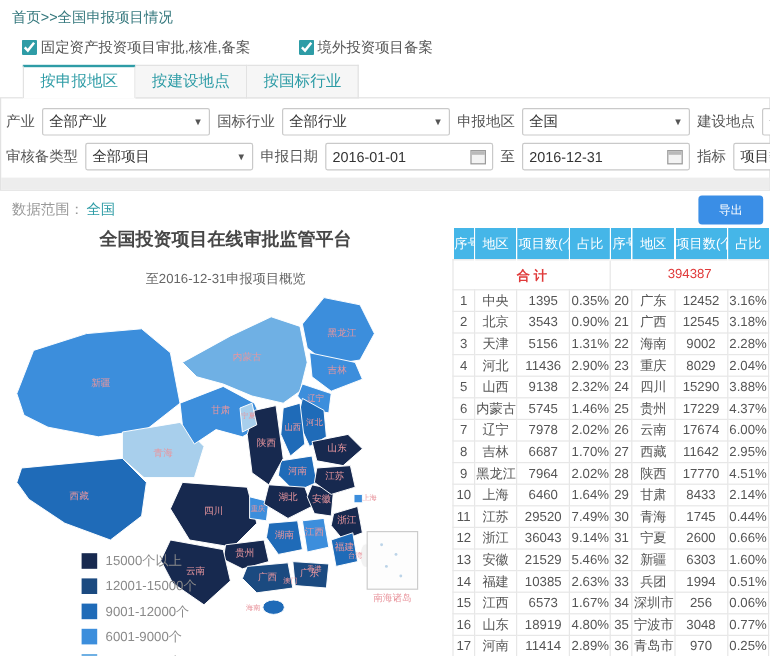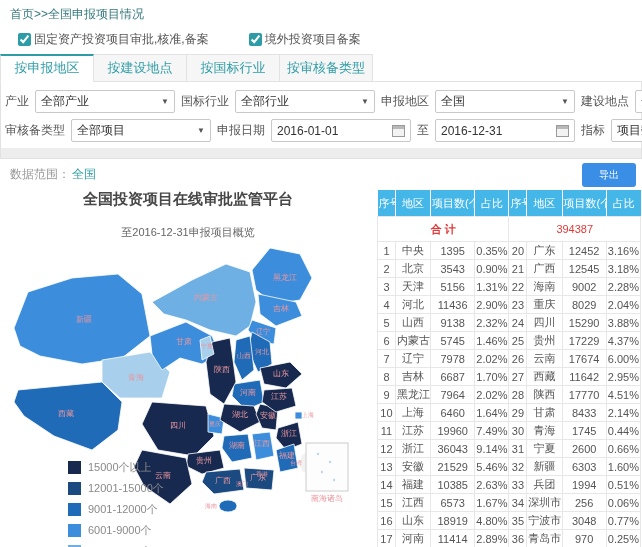--- a/index.html
+++ b/index.html
@@ -7,21 +7,21 @@
     width:642px;height:547px;overflow:hidden;background:#fff;position:relative;
     font-family:"Liberation Sans","DejaVu Sans",sans-serif;
   }
   
   .breadcrumb{padding:6px 0 0 10px;font-size:12px;color:#35787d;}
   
   .cb-row{margin:8px 0 0 18px;display:flex;gap:40px;align-items:center;font-size:12px;color:#555;}
   .cb-row label{display:flex;align-items:center;gap:3px;}
   .cb-row input{width:13px;height:13px;margin:0;accent-color:#2e9ca6;}
   
-  .tabs{display:flex;margin:6px 0 0 0;position:relative;z-index:2;}
+  .tabs{display:flex;margin:6px 0 0 0;position:relative;z-index:2;padding-left:19px;}
   .tab{width:92px;text-align:center;line-height:26px;height:26px;font-size:13px;color:#2e9ca6;
        background:#f6f6f6;border:1px solid #e2e2e2;border-left:none;cursor:pointer;}
   .tab:first-child{border-left:1px solid #e2e2e2;}
   .tab.active{background:#fff;border-top:2px solid #2e9ca6;border-bottom:1px solid #fff;height:25px;line-height:24px;}
   
   .filter-panel{border:1px solid #e2e2e2;margin-top:-1px;position:relative;z-index:1;}
   .f-row{display:flex;padding:6px 4px 0 4px;}
   .f-row:first-child{padding-top:8px;font-family:Liberation Serif, serif;}
   .f-field{flex:1;display:flex;align-items:center;justify-content:flex-end;padding-right:6px;}
   .f-label{font-size:12px;color:#555;margin-right:6px;white-space:nowrap;}
@@ -71,21 +71,20 @@
   <label>
     <input type="checkbox" checked="" style="">
     <span>境外投资项目备案</span>
   </label>
 </div>
 
 <div class="tabs">
     <div class="tab active">按申报地区</div>
     <div class="tab">按建设地点</div>
     <div class="tab">按国标行业</div>
-    <div class="tab">按审核备类型</div>
   </div>
 
 <div class="filter-panel">
   <div class="f-row">
       <div class="f-field">
         <span class="f-label">产业</span>
         <div class="ctrl">
           <span>全部产业</span>
           <span class="arrow">▼</span>
         </div>
@@ -371,21 +370,21 @@
             <td>6460</td>
             <td>1.64%</td>
             <td>29</td>
             <td>甘肃</td>
             <td>8433</td>
             <td>2.14%</td>
           </tr>
           <tr>
             <td>11</td>
             <td>江苏</td>
-            <td>19960</td>
+            <td>29520</td>
             <td>7.49%</td>
             <td>30</td>
             <td>青海</td>
             <td>1745</td>
             <td>0.44%</td>
           </tr>
           <tr>
             <td>12</td>
             <td>浙江</td>
             <td>36043</td>

